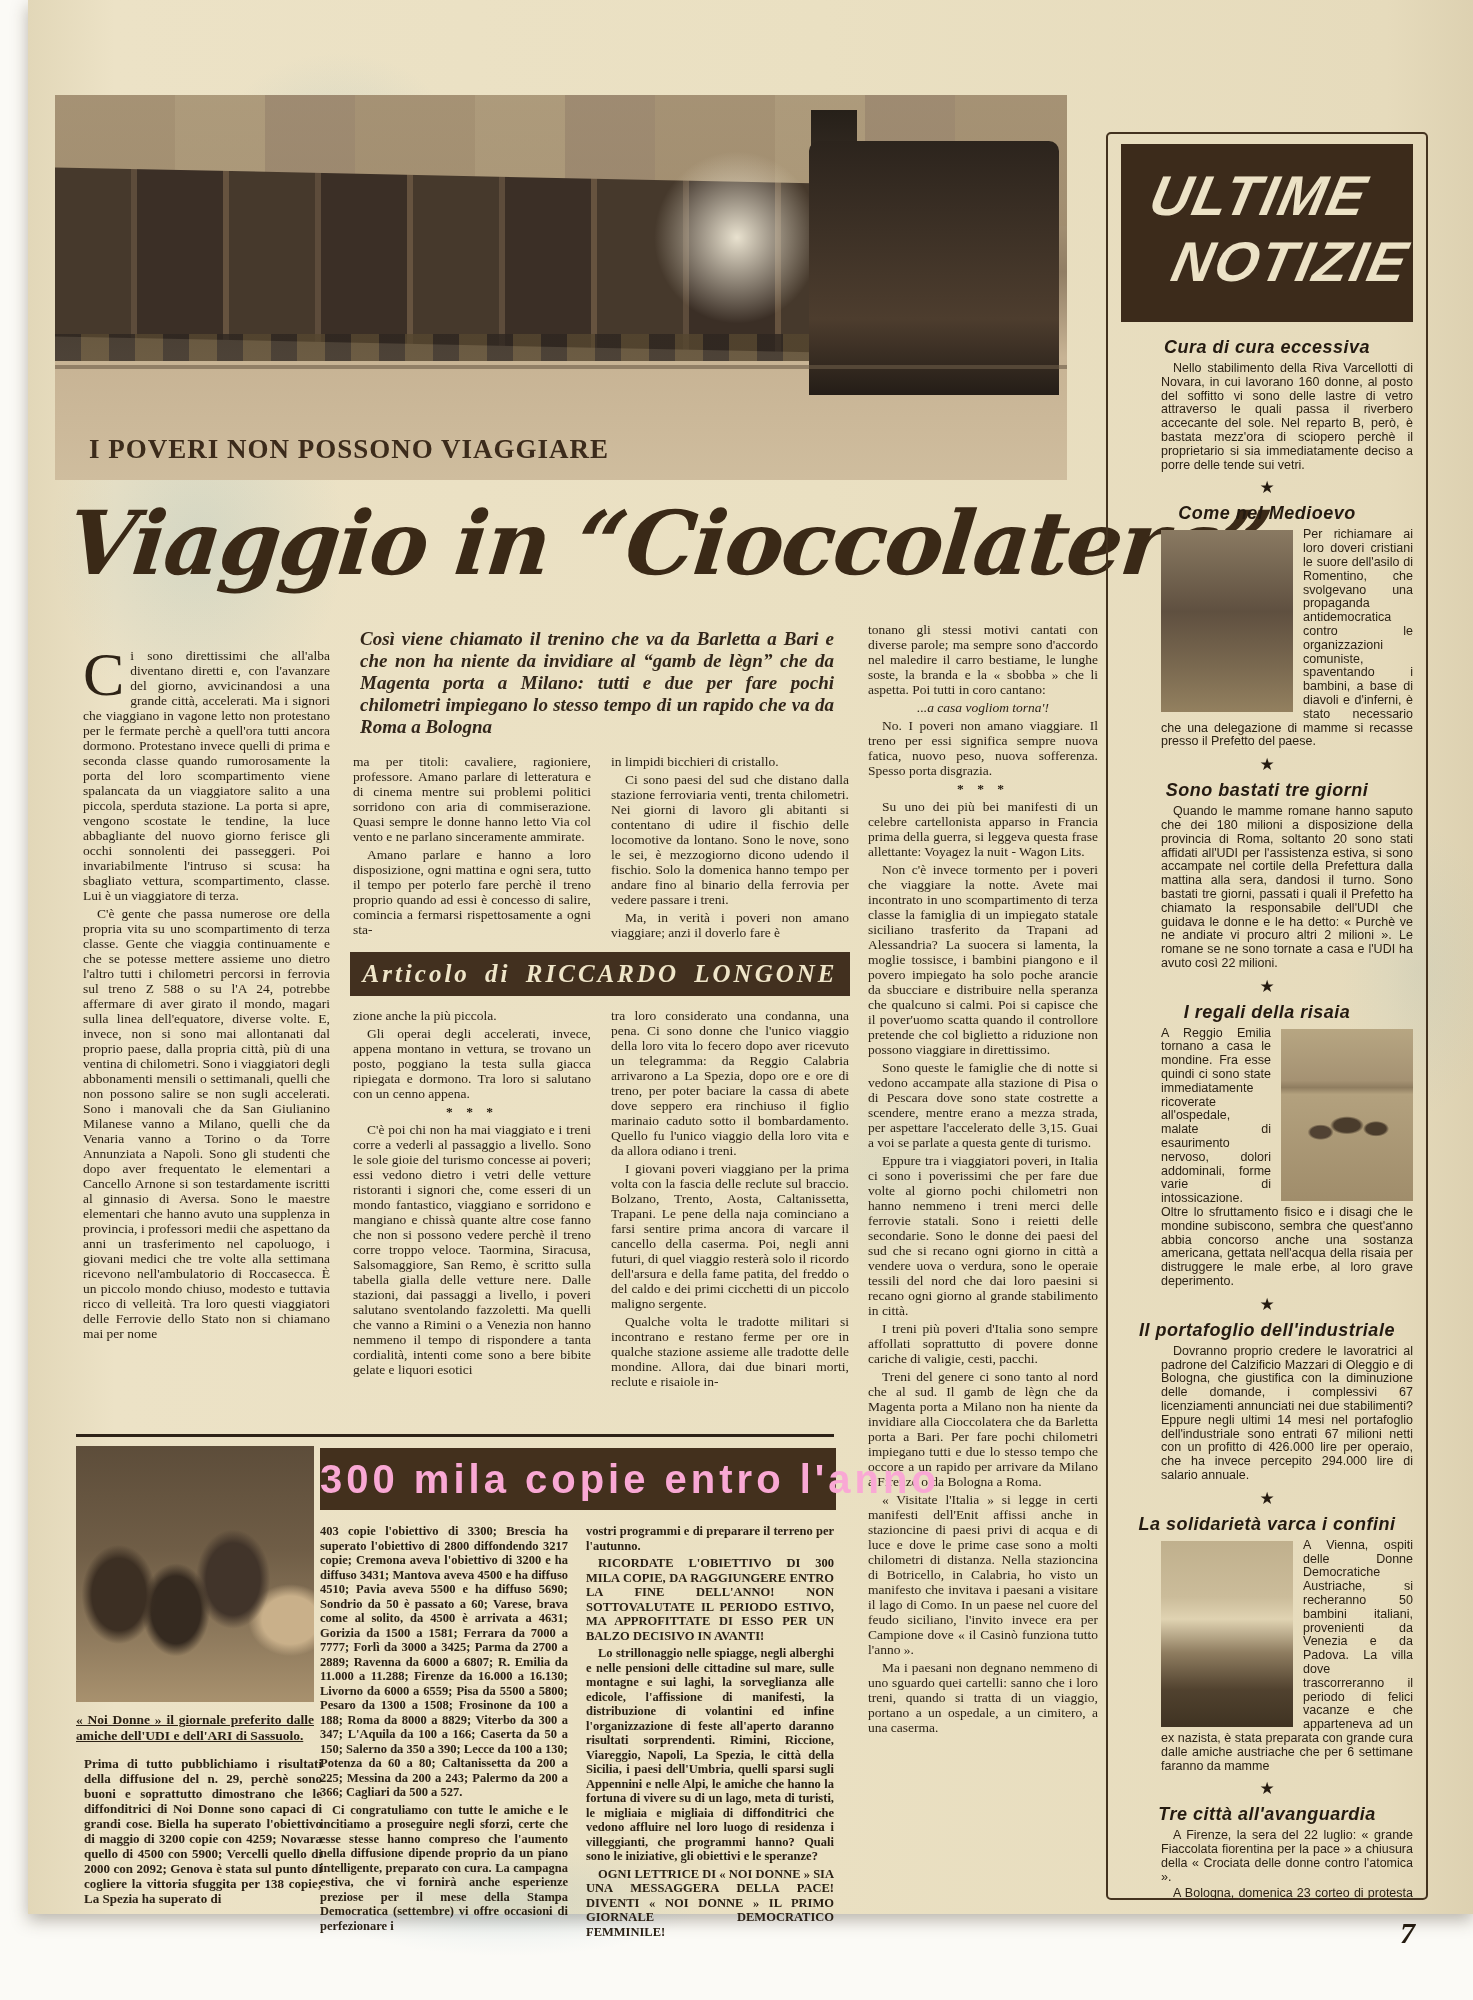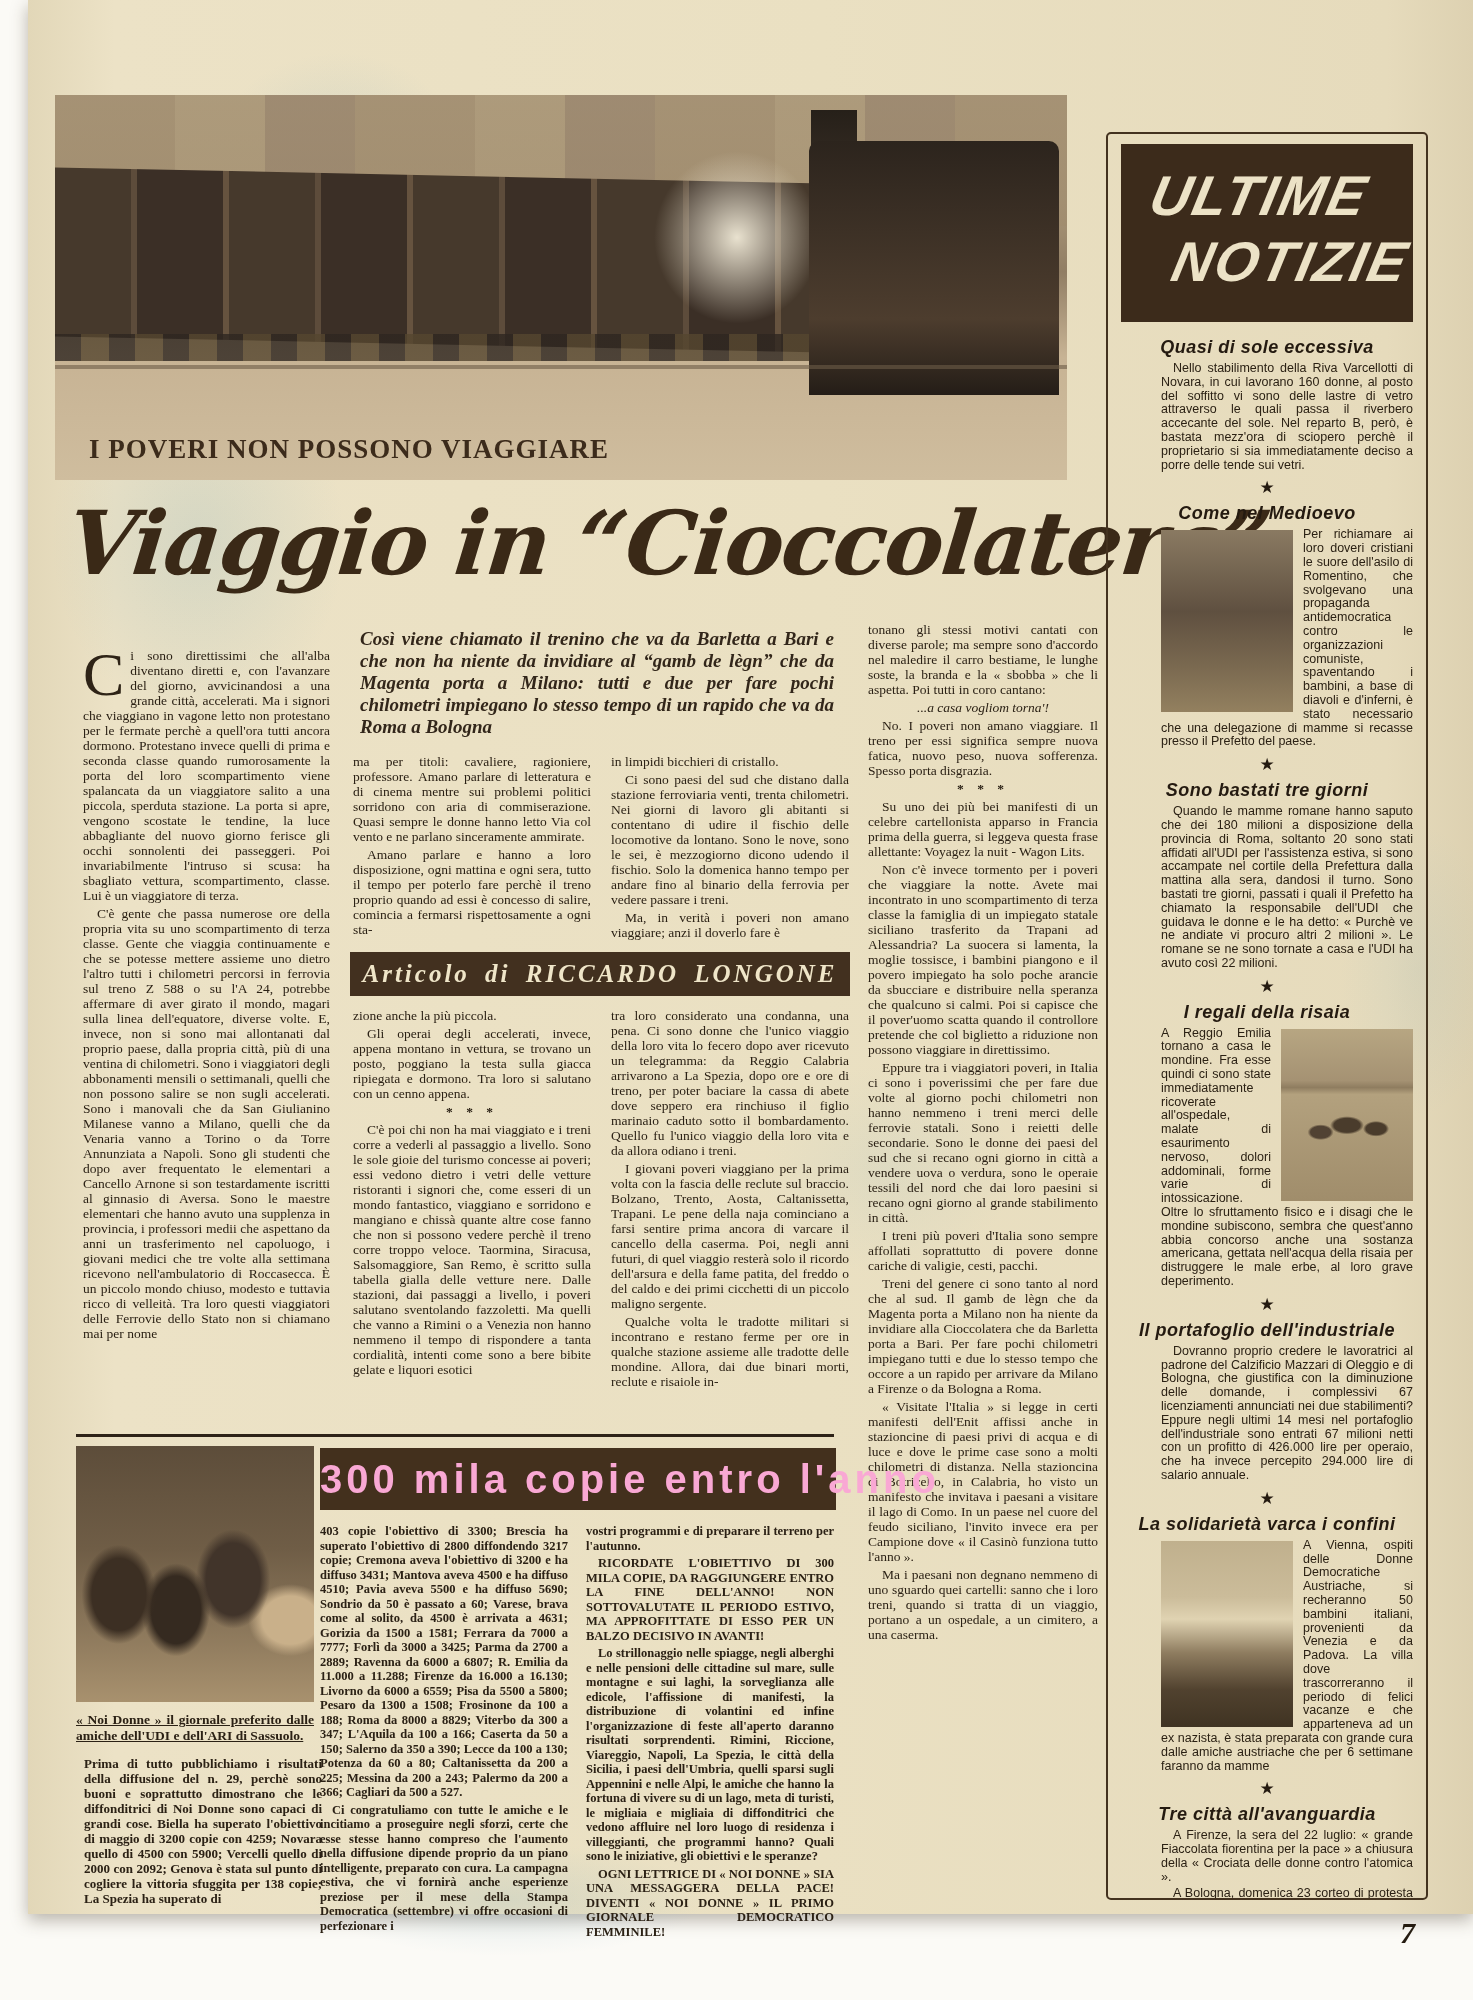--- a/index.html
+++ b/index.html
@@ -165,20 +165,21 @@
     <p>Qualche volta le tradotte militari si incontrano e restano ferme per ore in qualche stazione assieme alle tradotte delle mondine. Allora, dai due binari morti, reclute e risaiole in-</p>
   </div>
 
   <div id="col4" class="col">
     <p class="cont">tonano gli stessi motivi cantati con diverse parole; ma sempre sono d'accordo nel maledire il carro bestiame, le lunghe soste, la branda e la « sbobba » che li aspetta. Poi tutti in coro cantano:</p>
     <p class="song">...a casa vogliom torna'!</p>
     <p>No. I poveri non amano viaggiare. Il treno per essi significa sempre nuova fatica, nuovo peso, nuova sofferenza. Spesso porta disgrazia.</p>
     <p class="stars">* * *</p>
     <p>Su uno dei più bei manifesti di un celebre cartellonista apparso in Francia prima della guerra, si leggeva questa frase allettante: Voyagez la nuit - Wagon Lits.</p>
     <p>Non c'è invece tormento per i poveri che viaggiare la notte. Avete mai incontrato in uno scompartimento di terza classe la famiglia di un impiegato statale siciliano trasferito da Trapani ad Alessandria? La suocera si lamenta, la moglie tossisce, i bambini piangono e il povero impiegato ha solo poche arancie da sbucciare e distribuire nella speranza che qualcuno si calmi. Poi si capisce che il pover'uomo scatta quando il controllore pretende che col biglietto a riduzione non possono viaggiare in direttissimo.</p>
+    <p>Sono queste le famiglie che di notte si vedono accampate alla stazione di Pisa o di Pescara dove sono state costrette a scendere, mentre erano a mezza strada, per aspettare l'accelerato delle 3,15. Guai a voi se parlate a questa gente di turismo.</p>
     <p>Eppure tra i viaggiatori poveri, in Italia ci sono i poverissimi che per fare due volte al giorno pochi chilometri non hanno nemmeno i treni merci delle ferrovie statali. Sono i reietti delle secondarie. Sono le donne dei paesi del sud che si recano ogni giorno in città a vendere uova o verdura, sono le operaie tessili del nord che dai loro paesini si recano ogni giorno al grande stabilimento in città.</p>
     <p>I treni più poveri d'Italia sono sempre affollati soprattutto di povere donne cariche di valigie, cesti, pacchi.</p>
     <p>Treni del genere ci sono tanto al nord che al sud. Il gamb de lègn che da Magenta porta a Milano non ha niente da invidiare alla Cioccolatera che da Barletta porta a Bari. Per fare pochi chilometri impiegano tutti e due lo stesso tempo che occore a un rapido per arrivare da Milano a Firenze o da Bologna a Roma.</p>
     <p>« Visitate l'Italia » si legge in certi manifesti dell'Enit affissi anche in stazioncine di paesi privi di acqua e di luce e dove le prime case sono a molti chilometri di distanza. Nella stazioncina di Botricello, in Calabria, ho visto un manifesto che invitava i paesani a visitare il lago di Como. In un paese nel cuore del feudo siciliano, l'invito invece era per Campione dove « il Casinò funziona tutto l'anno ».</p>
     <p>Ma i paesani non degnano nemmeno di uno sguardo quei cartelli: sanno che i loro treni, quando si tratta di un viaggio, portano a un ospedale, a un cimitero, a una caserma.</p>
   </div>
 
   <div id="rule-bottom"></div>
 
   <div id="photo-readers"></div>
@@ -198,21 +199,21 @@
       <p>OGNI LETTRICE DI « NOI DONNE » SIA UNA MESSAGGERA DELLA PACE! DIVENTI « NOI DONNE » IL PRIMO GIORNALE DEMOCRATICO FEMMINILE!</p>
     </div>
   </div>
 
   <div id="sidebar">
     <div id="un-banner">
       <div class="un-line" id="un-line1">ULTIME</div>
       <div class="un-line" id="un-line2">NOTIZIE</div>
     </div>
 
-    <div class="sb-head">Quasi di sole eccessiva</div>
+    <div class="sb-head">Cura di cura eccessiva</div>
     <div class="sb-body">
       <p>Nello stabilimento della Riva Varcellotti di Novara, in cui lavorano 160 donne, al posto del soffitto vi sono delle lastre di vetro attraverso le quali passa il riverbero accecante del sole. Nel reparto B, però, è bastata mezz'ora di sciopero perchè il proprietario si sia immediatamente deciso a porre delle tende sui vetri.</p>
     </div>
     <div class="sb-star">★</div>
 
     <div class="sb-head">Come nel Medioevo</div>
     <div class="sb-body">
       <div class="sb-photo"></div>
       <p style="text-indent:0">Per richiamare ai loro doveri cristiani le suore dell'asilo di Romentino, che svolgevano una propaganda antidemocratica contro le organizzazioni comuniste, spaventando i bambini, a base di diavoli e d'inferni, è stato necessario che una delegazione di mamme si recasse presso il Prefetto del paese.</p>
       <div class="clear"></div>

